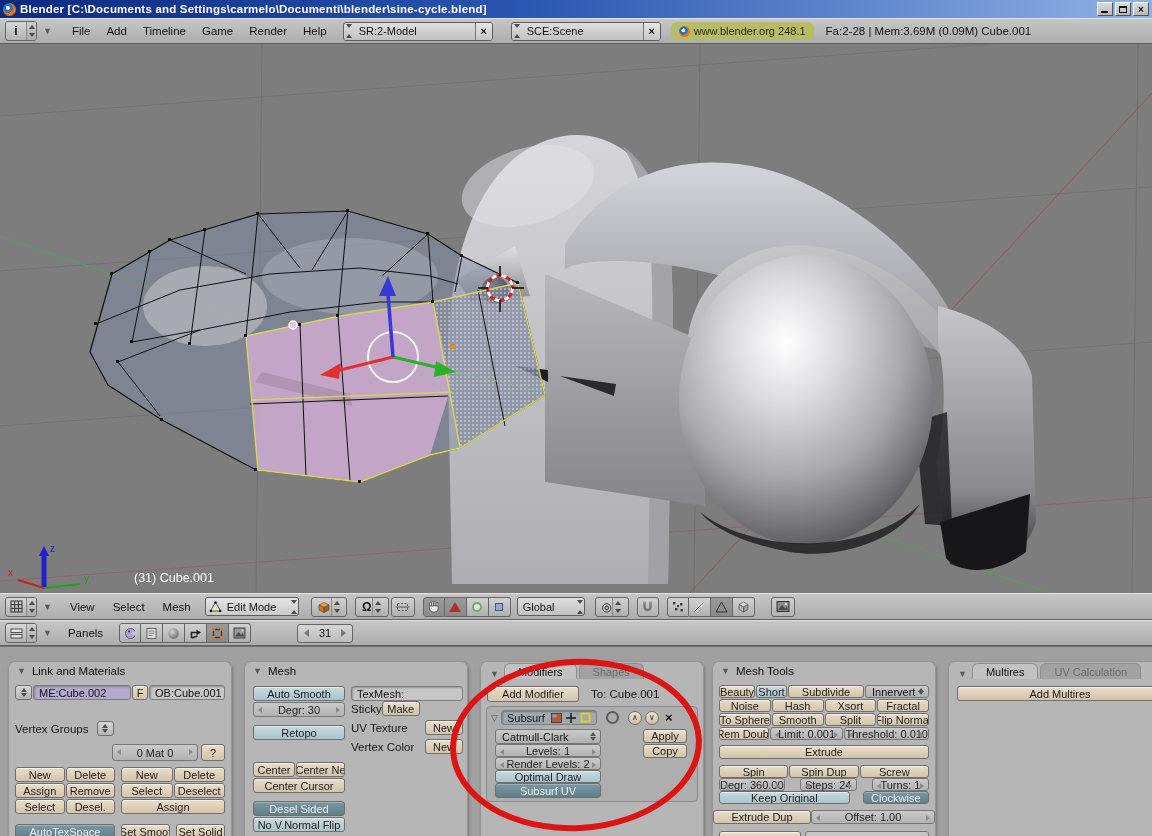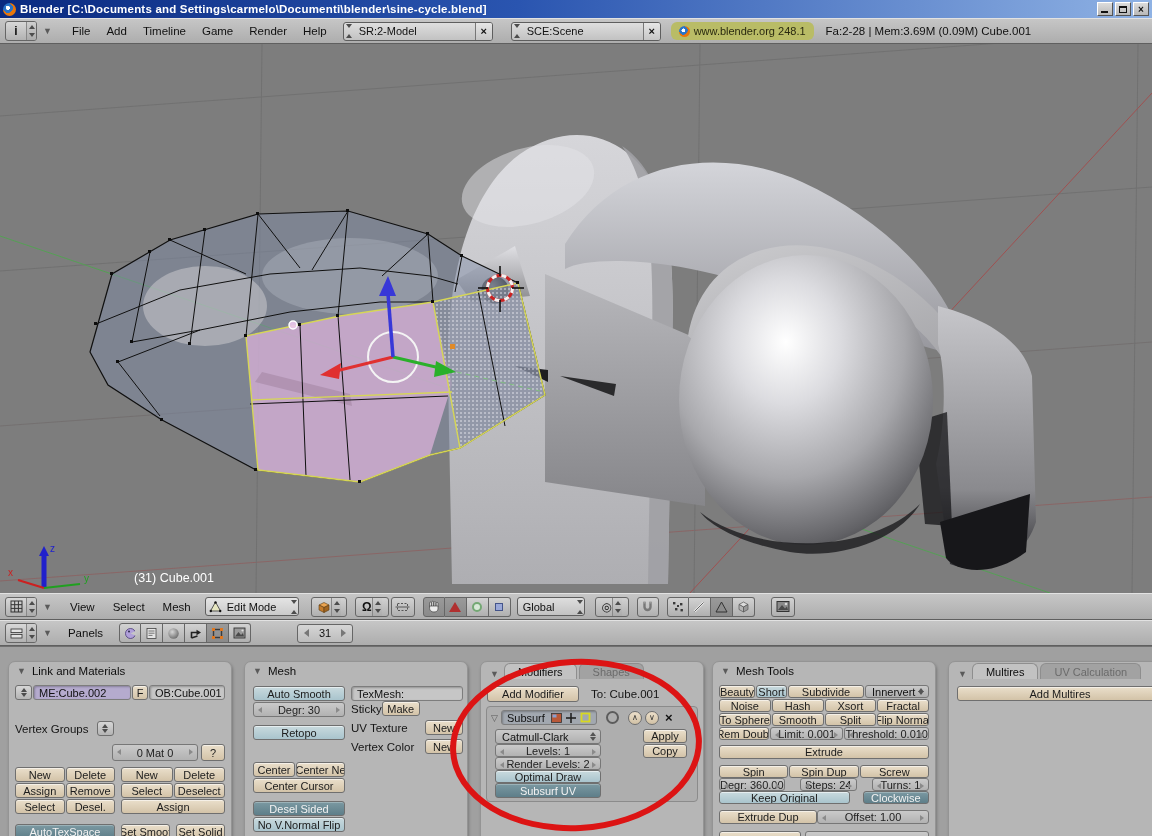--- a/index.html
+++ b/index.html
@@ -701,21 +701,21 @@
       </div>
       <div class="row" style="margin:0 6px;gap:15px">
         <span class="num" style="flex:1;height:13px">Degr: 360.00</span>
         <span class="num" style="flex:1;height:13px">Steps: 24</span>
         <span class="num" style="flex:1;height:13px">Turns: 1</span>
       </div>
       <div class="row" style="margin:0 6px;gap:13px">
         <span class="b tgl-lt" style="flex:2;height:13px">Keep Original</span>
         <span class="b tgl-dk" style="flex:1;height:13px">Clockwise</span>
       </div>
-      <div class="row" style="margin:6px 6px 0;">
+      <div class="row" style="margin:6px 0 0;">
         <span class="b" style="width:98px;height:14px">Extrude Dup</span>
         <span class="num" style="flex:1;height:14px">Offset: 1.00</span>
       </div>
       <div class="row" style="margin:7px 6px 0;gap:4px">
         <span class="b" style="width:82px;height:14px"></span>
         <span class="num" style="flex:1;height:14px"></span>
       </div>
     </div>
 
     <div class="panel" style="left:948px">

